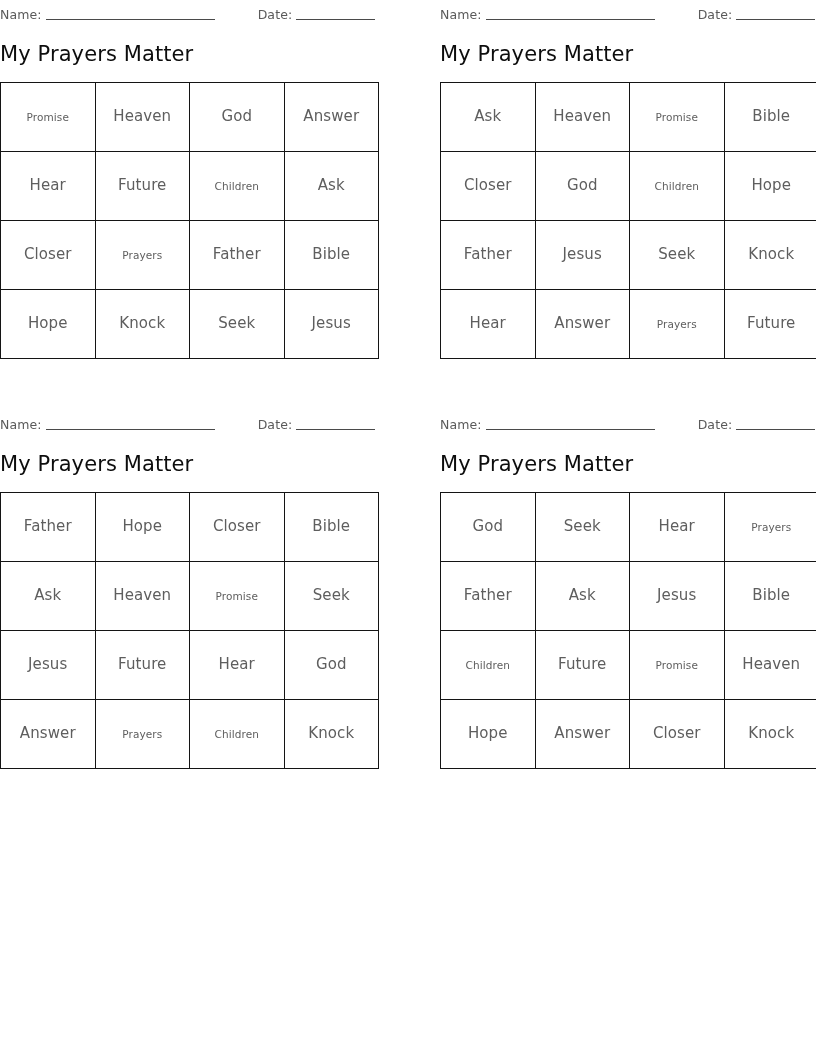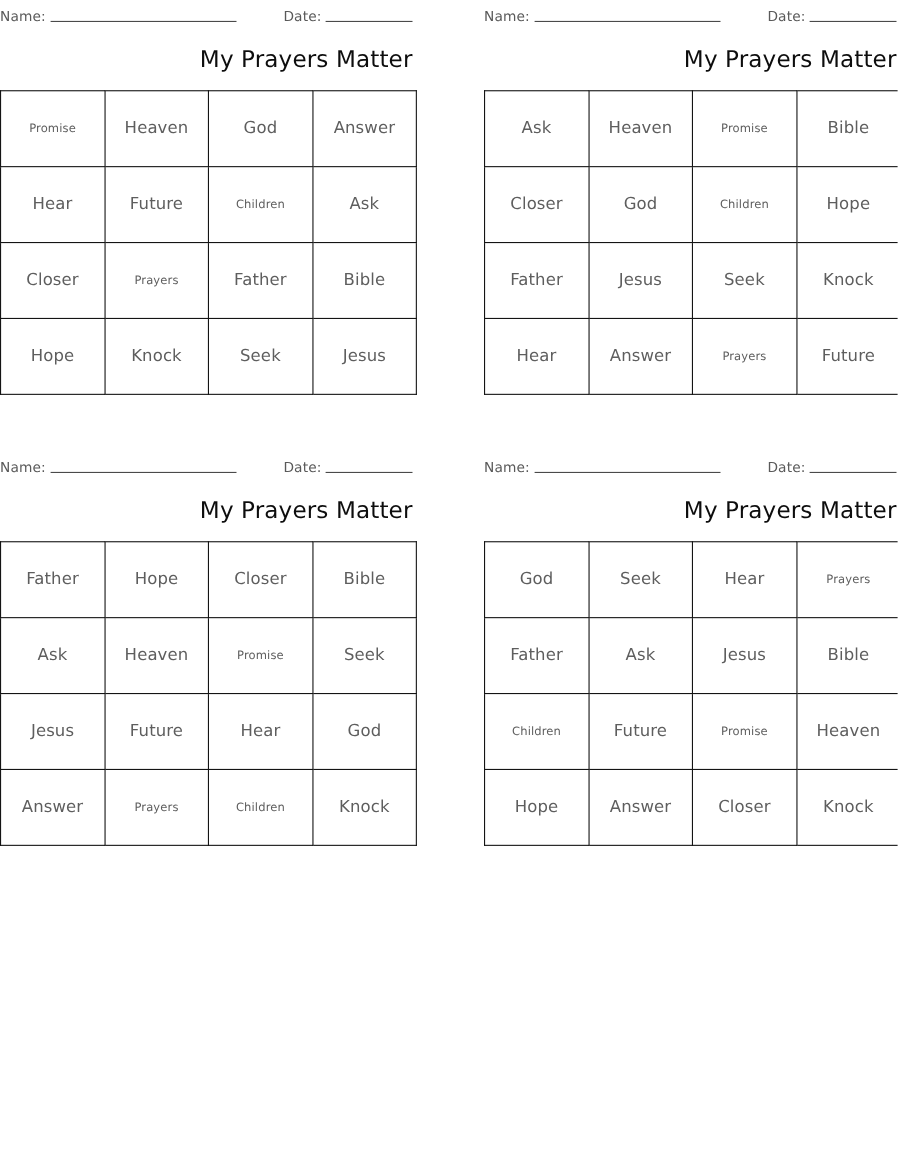--- a/index.html
+++ b/index.html
@@ -49,21 +49,21 @@
     border-bottom: 1.4px solid #4a4a4a;
     height: 11px;
     margin-left: 4px;
   }
   .nd-rule.name-rule { width: 176px; }
   .nd-rule.date-rule { width: 82px; }
   .nd-gap { flex: 0 0 auto; width: 43px; }
 
   
   .card-title {
-    text-align: right;
+    text-align: left;
     font-size: 21px;
     font-weight: 400;
     color: #0d0d0d;
     margin: 0;
     padding: 18px 0 0 0;
     letter-spacing: 0.1px;
     line-height: 1.1;
   }
 
   

